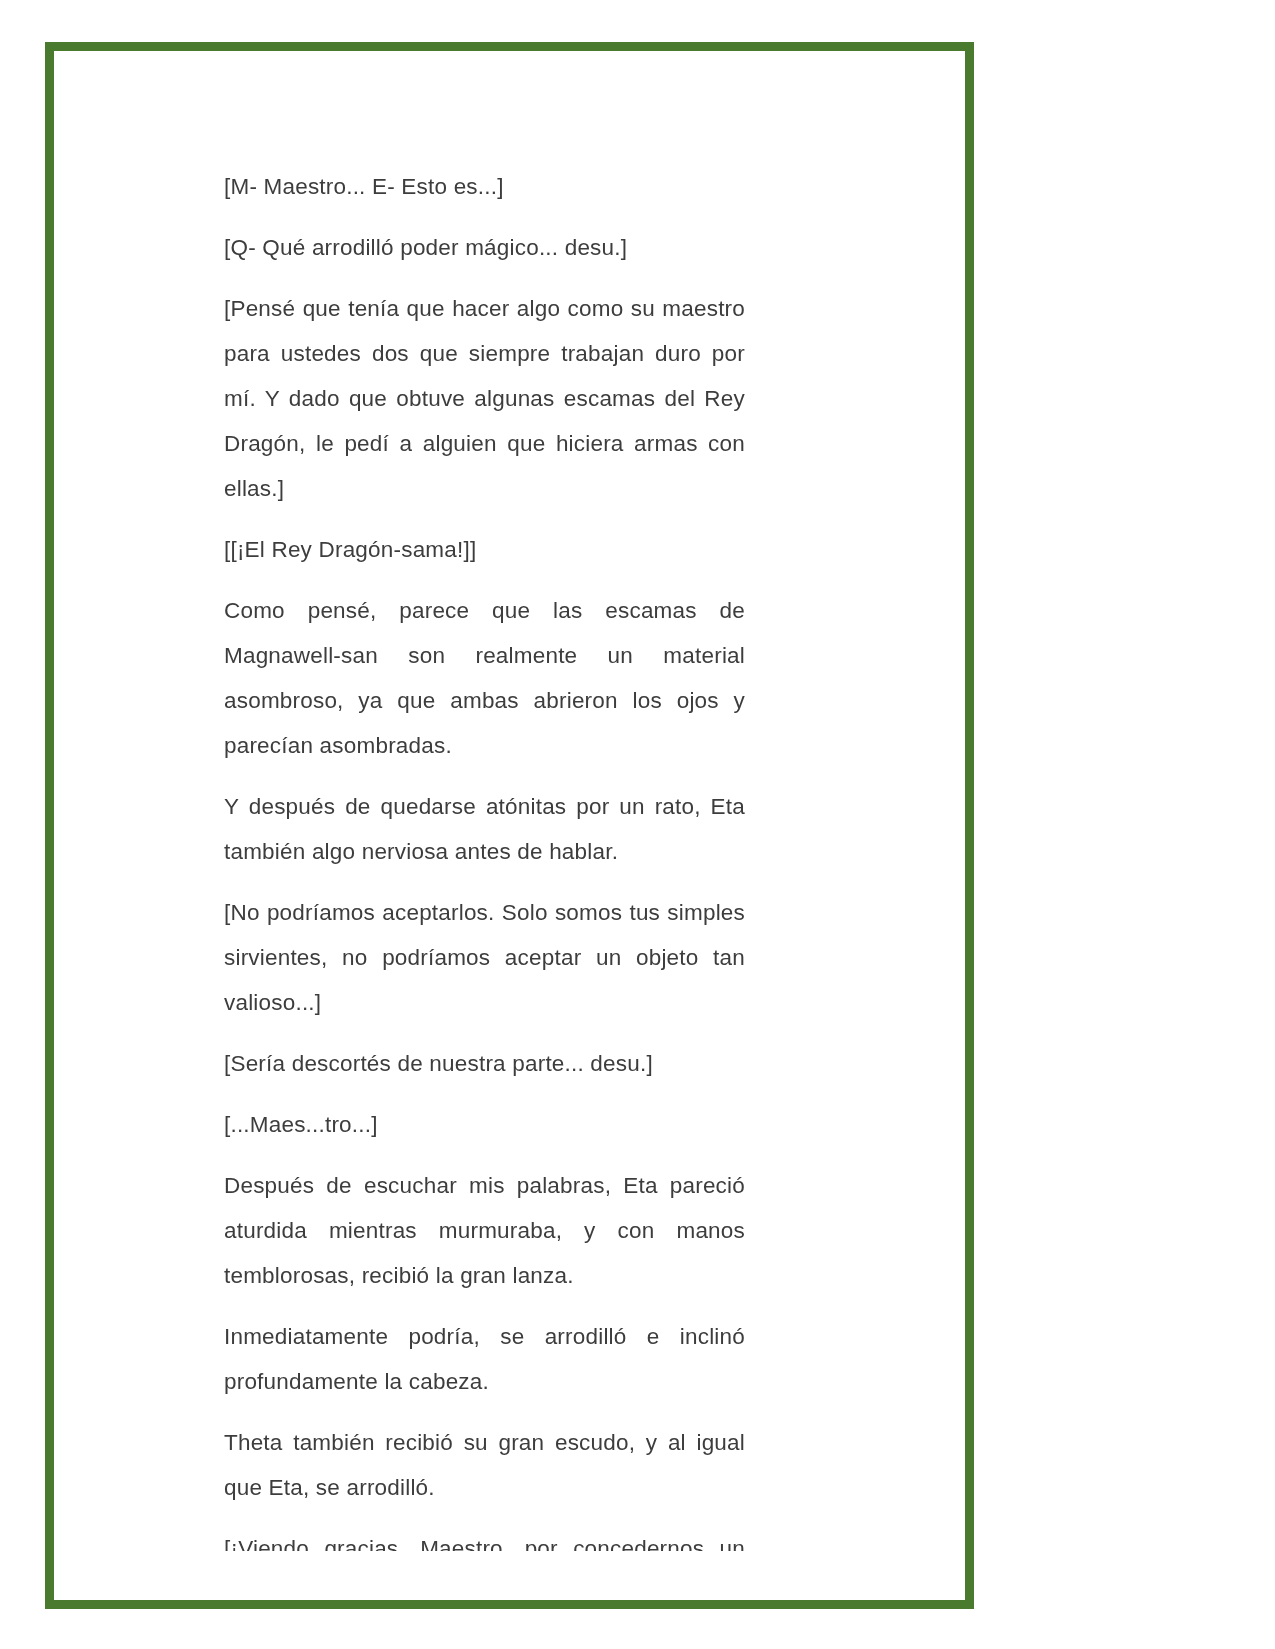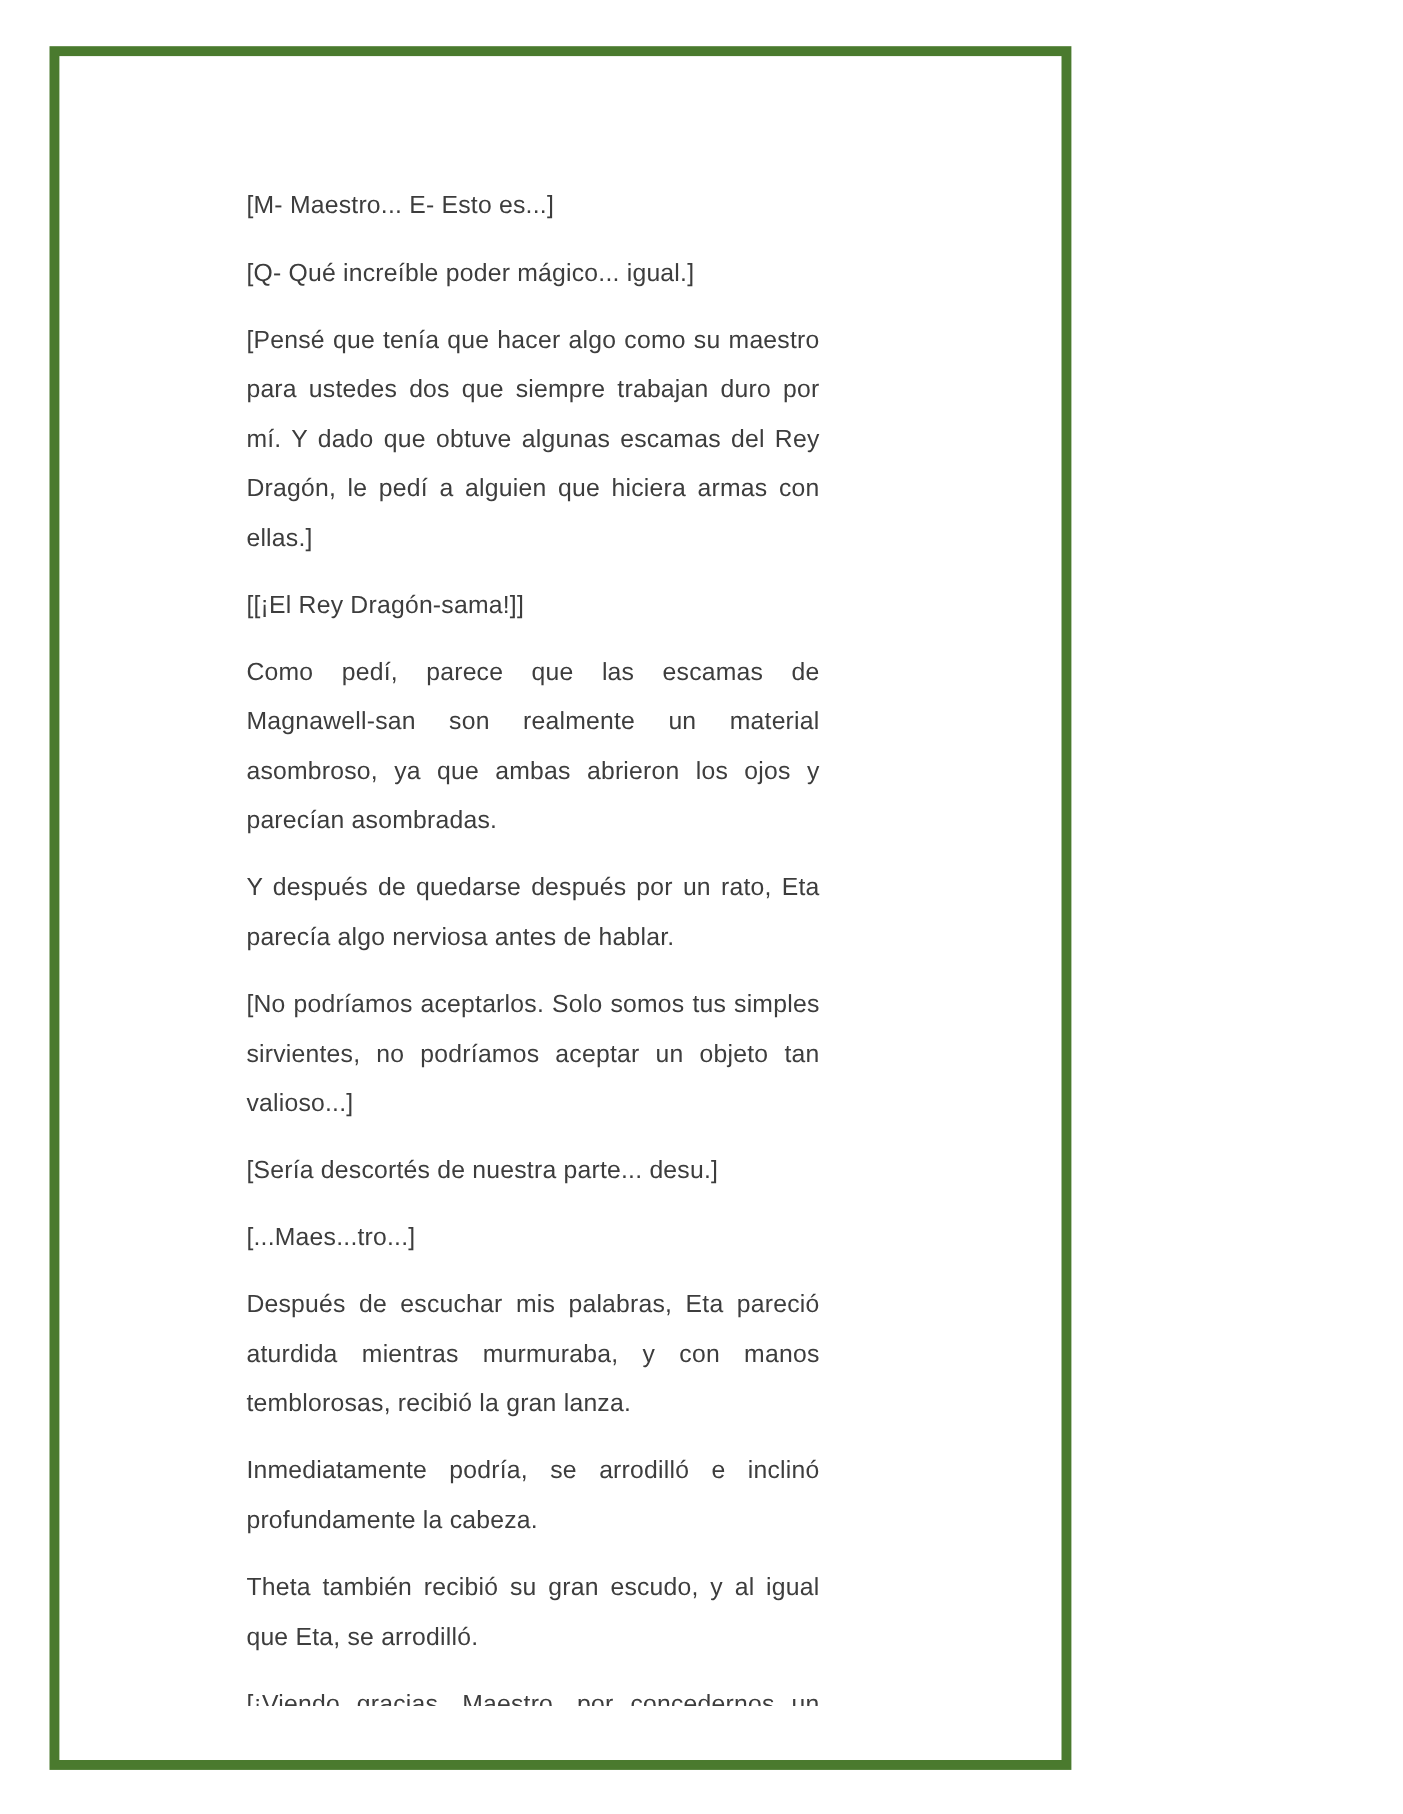--- a/index.html
+++ b/index.html
@@ -44,25 +44,25 @@
   }
   .paragraph:last-child { margin-bottom: 0; }
 </style>
 </head>
 <body>
 
 <div class="page">
   <div class="page-frame">
     <div class="content">
       <p class="paragraph">[M- Maestro... E- Esto es...]</p>
-      <p class="paragraph">[Q- Qué increíble poder mágico... igual.]</p>
+      <p class="paragraph">[Q- Qué arrodilló poder mágico... desu.]</p>
       <p class="paragraph">[Pensé que tenía que hacer algo como su maestro para ustedes dos que siempre trabajan duro por mí. Y dado que obtuve algunas escamas del Rey Dragón, le pedí a alguien que hiciera armas con ellas.]</p>
       <p class="paragraph">[[¡El Rey Dragón-sama!]]</p>
-      <p class="paragraph">Como pedí, parece que las escamas de Magnawell-san son realmente un material asombroso, ya que ambas abrieron los ojos y parecían asombradas.</p>
-      <p class="paragraph">Y después de quedarse después por un rato, Eta parecía algo nerviosa antes de hablar.</p>
+      <p class="paragraph">Como pensé, parece que las escamas de Magnawell-san son realmente un material asombroso, ya que ambas abrieron los ojos y parecían asombradas.</p>
+      <p class="paragraph">Y después de quedarse atónitas por un rato, Eta también algo nerviosa antes de hablar.</p>
       <p class="paragraph">[No podríamos aceptarlos. Solo somos tus simples sirvientes, no podríamos aceptar un objeto tan valioso...]</p>
       <p class="paragraph">[Sería descortés de nuestra parte... desu.]</p>
       <p class="paragraph">[...Maes...tro...]</p>
       <p class="paragraph">Después de escuchar mis palabras, Eta pareció aturdida mientras murmuraba, y con manos temblorosas, recibió la gran lanza.</p>
       <p class="paragraph">Inmediatamente podría, se arrodilló e inclinó profundamente la cabeza.</p>
       <p class="paragraph">Theta también recibió su gran escudo, y al igual que Eta, se arrodilló.</p>
       <p class="paragraph">[¡Viendo gracias, Maestro, por concedernos un regalo tan maravilloso...!]</p>
       <p class="paragraph">[Será nuestro mayor placer servir a un maestro tan amable... desu.]</p>
 
     </div>

